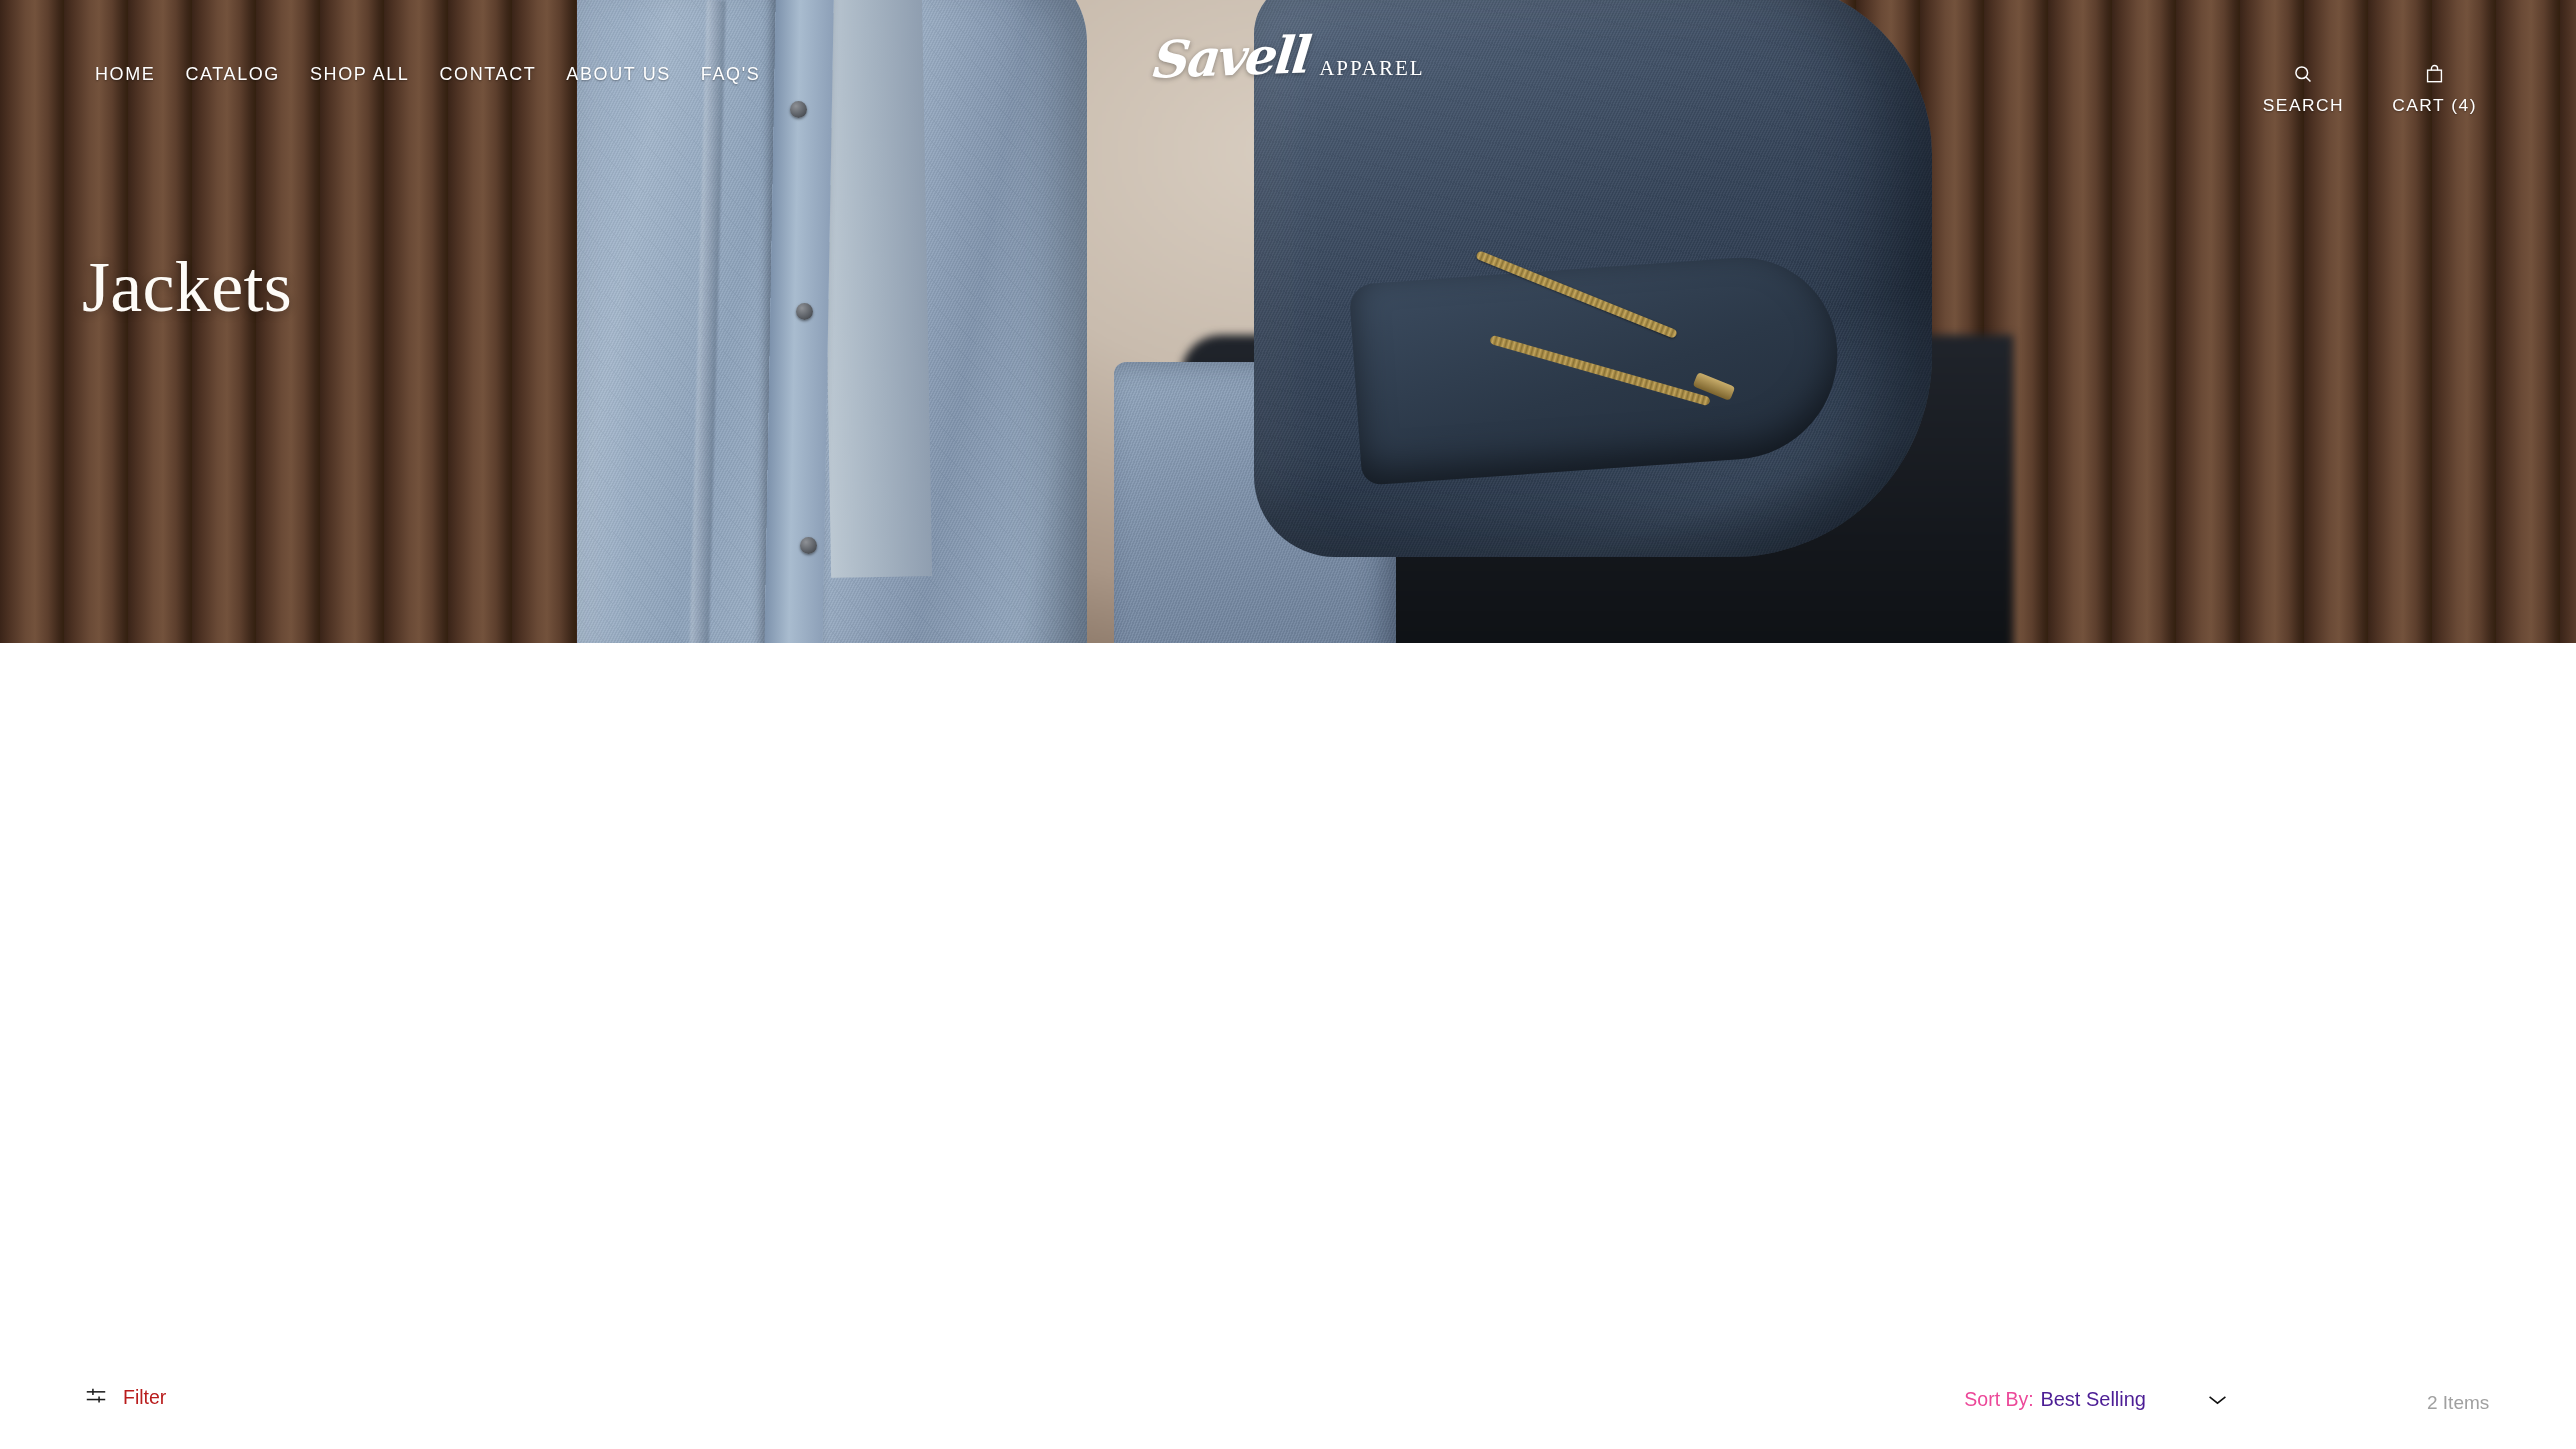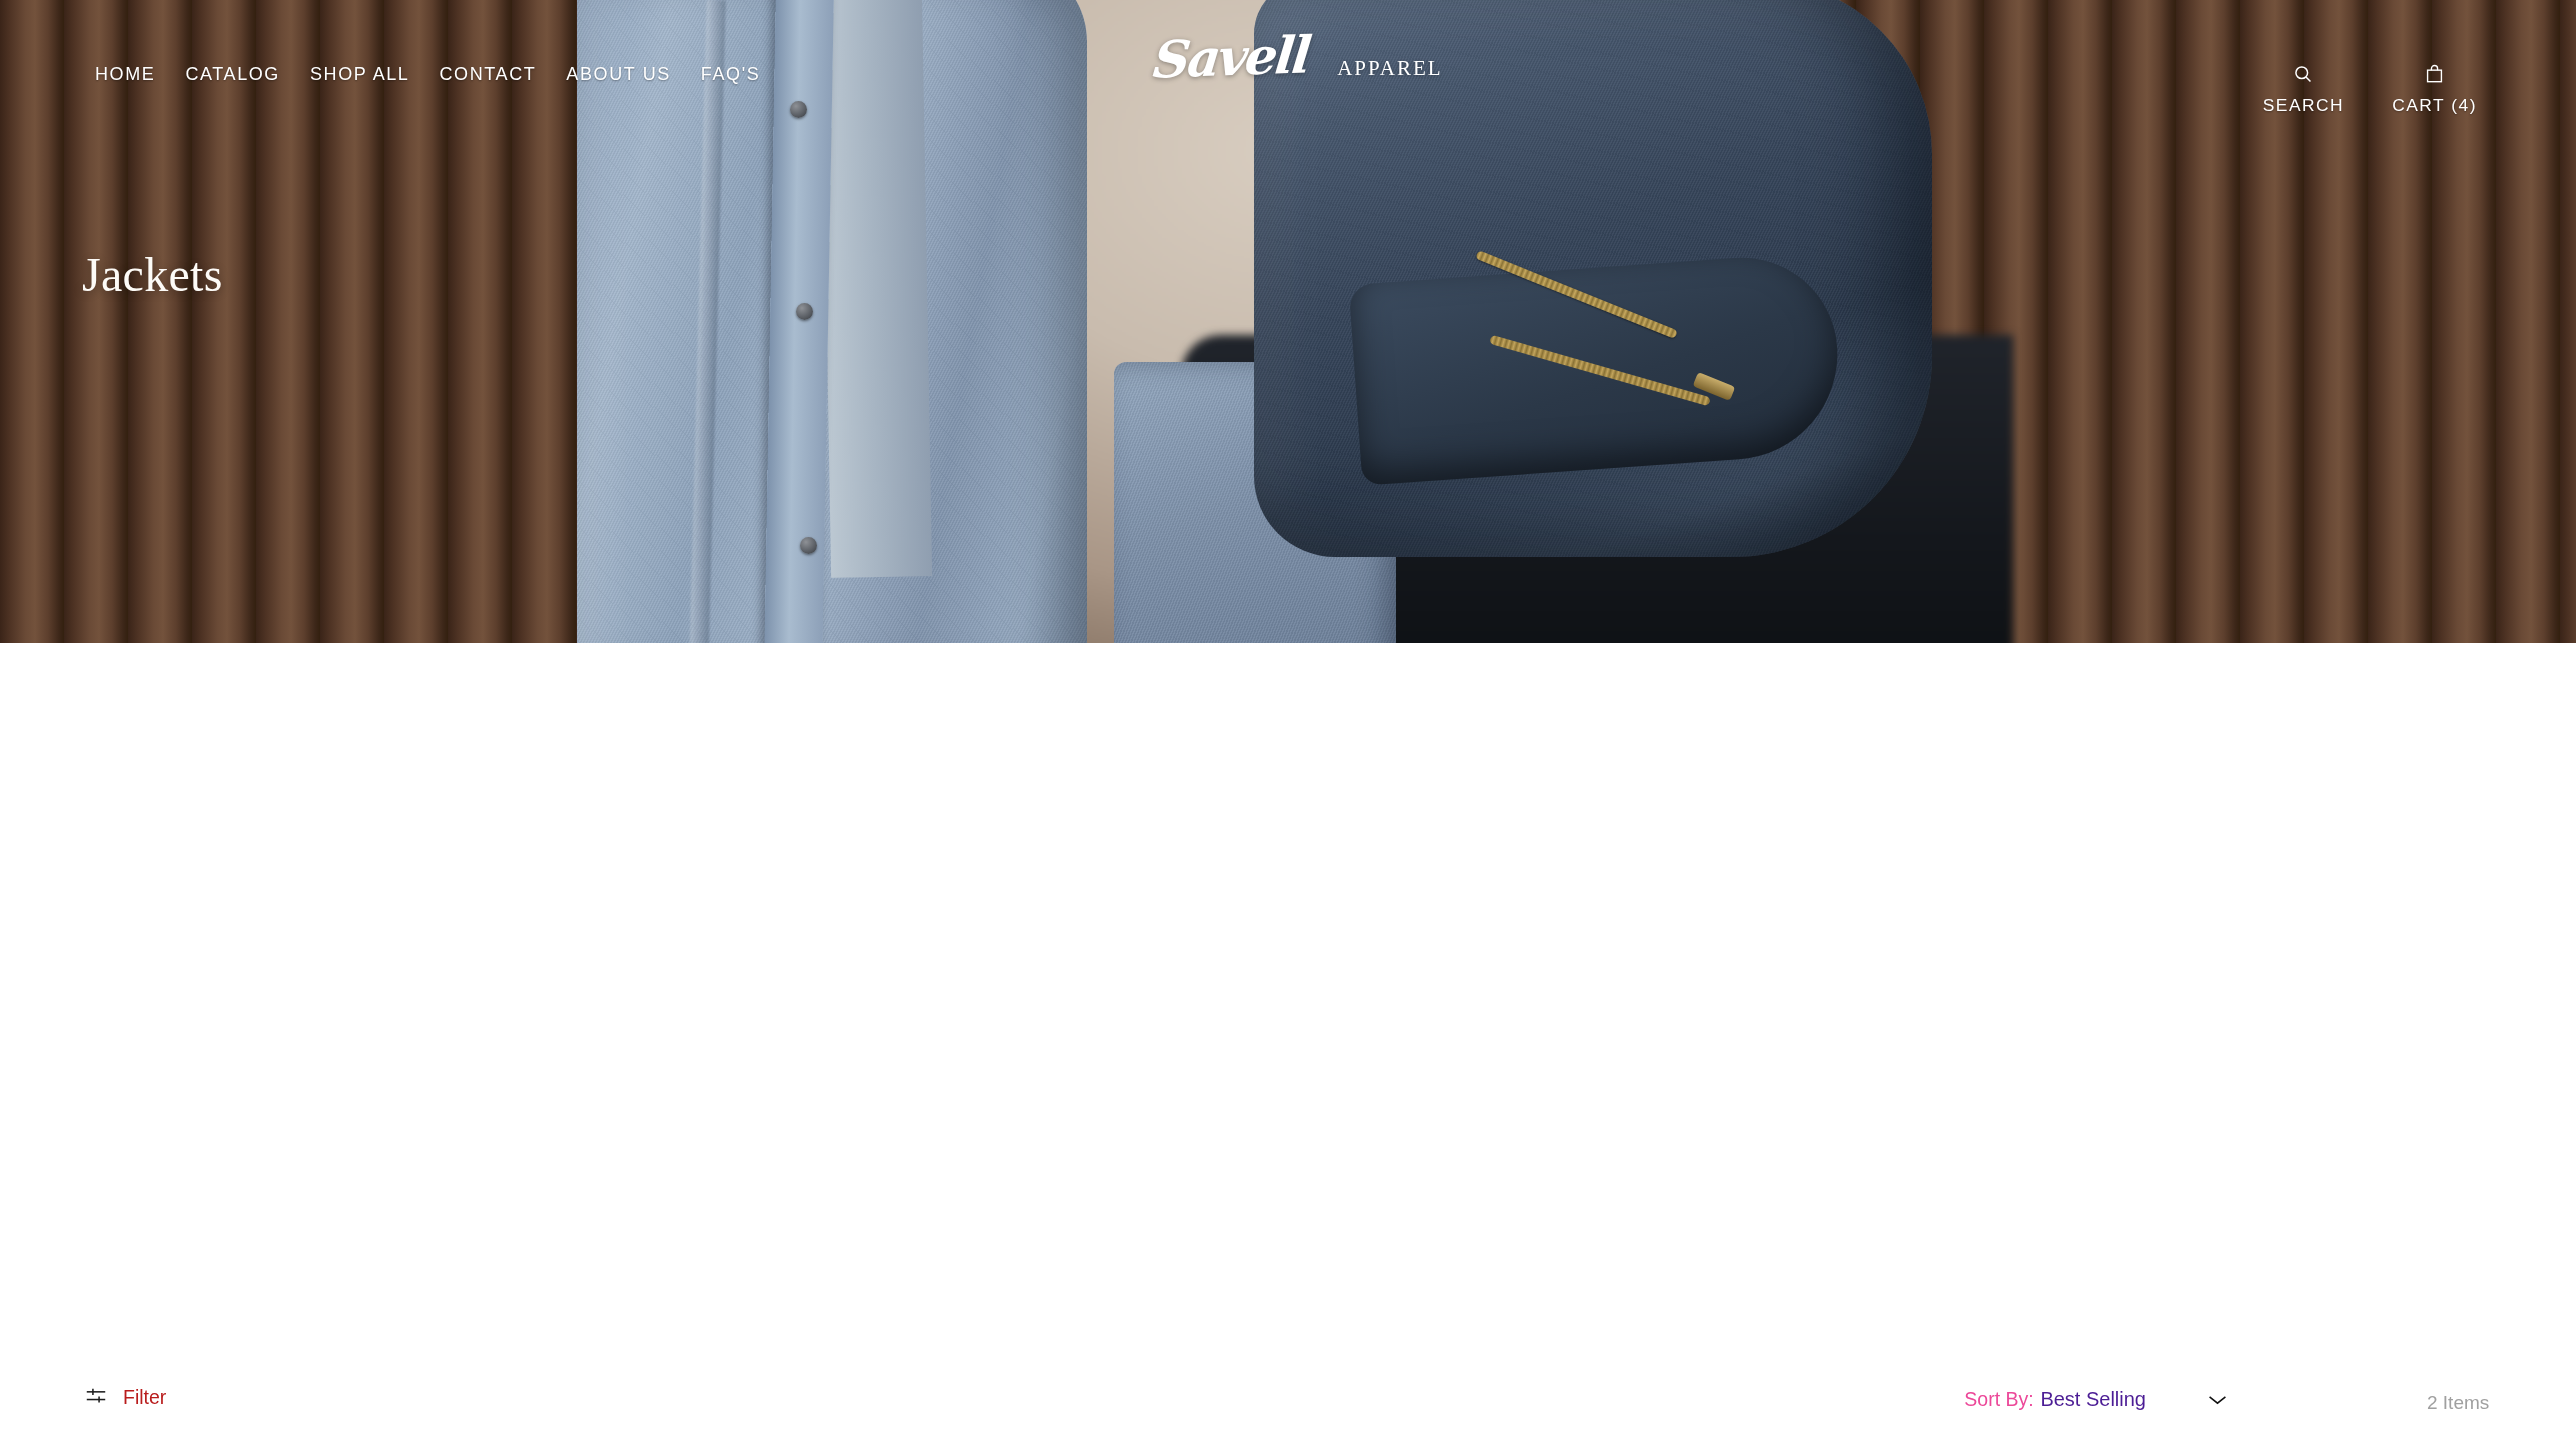--- a/index.html
+++ b/index.html
@@ -233,21 +233,20 @@
     transform: skewX(-8deg) rotate(-2deg);
     text-shadow: 0 1.3px 5.4px rgba(0,0,0,.35);
   }
   .brand-apparel {
     font-family: "Liberation Serif", serif;
     font-size: 29.5px;
     letter-spacing: 2px;
     font-variant: small-caps;
     text-transform: lowercase;
     text-shadow: 0 1.3px 4px rgba(0,0,0,.35);
-    margin-left: 18px;
   }
   .header-actions {
     position: absolute;
     right: 99px; top: 64px;
     display: flex;
     align-items: center;
     gap: 48px;
   }
   .hdr-btn {
     display: flex;
@@ -262,21 +261,21 @@
     flex-direction: column;
   }
   .hdr-btn svg { display: block; }
 
   
   .page-title {
     position: absolute;
     left: 82px; top: 251px;
     color: #fdfbf7;
     font-family: "Liberation Serif", serif;
-    font-size: 48px;
+    font-size: 72px;
     line-height: 1;
     font-weight: 400;
     letter-spacing: 0.3px;
     text-shadow: 0 2px 9.4px rgba(0,0,0,.30);
     z-index: 15;
   }
 
   
   .content { position: relative; width: 2576px; background: #fff; }
   .toolbar {

